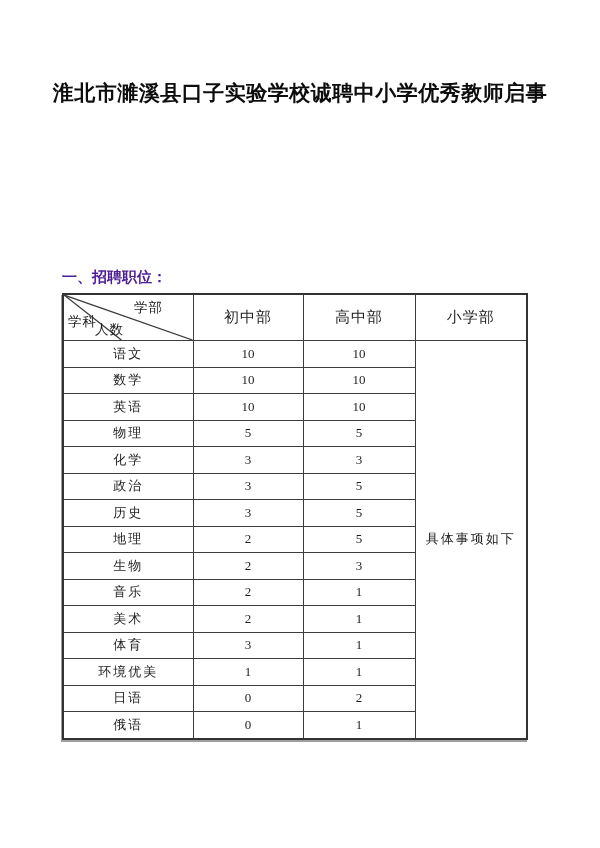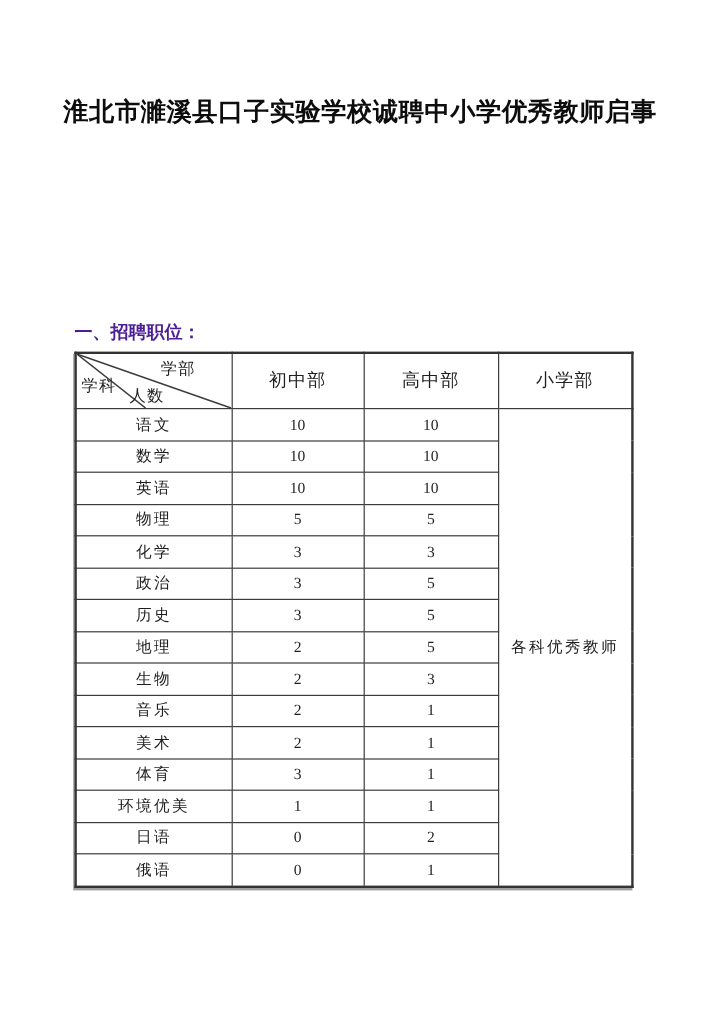--- a/index.html
+++ b/index.html
@@ -101,21 +101,21 @@
     stroke-width: 1.3;
   }
   .corner-label {
     position: absolute;
     font-size: 13.5px;
     letter-spacing: 1px;
     line-height: 1;
     white-space: nowrap;
   }
   .corner-dept    { top: 6px;  left: 70px; }
-  .corner-count   { top: 28px; left: 44px; font-family: Liberation Serif, serif; }
+  .corner-count   { top: 28px; left: 31px; font-family: Liberation Serif, serif; }
   .corner-subject { top: 20px; left: 4px;  }
   .merged-note {
     font-size: 14px;
     letter-spacing: 2px;
   }
 </style>
 </head>
 <body>
 
 <div class="page">
@@ -146,21 +146,21 @@
         <th>初中部</th>
         <th>高中部</th>
         <th>小学部</th>
       </tr>
     </thead>
     <tbody>
         <tr>
           <td class="subject-cell">语文</td>
           <td>10</td>
           <td>10</td>
-          <td rowspan="15" class="merged-note">各科优秀教师</td>
+          <td rowspan="15" class="merged-note">具体事项如下</td>
         </tr>
         <tr>
           <td class="subject-cell">数学</td>
           <td>10</td>
           <td>10</td>
         </tr>
         <tr>
           <td class="subject-cell">英语</td>
           <td>10</td>
           <td>10</td>

